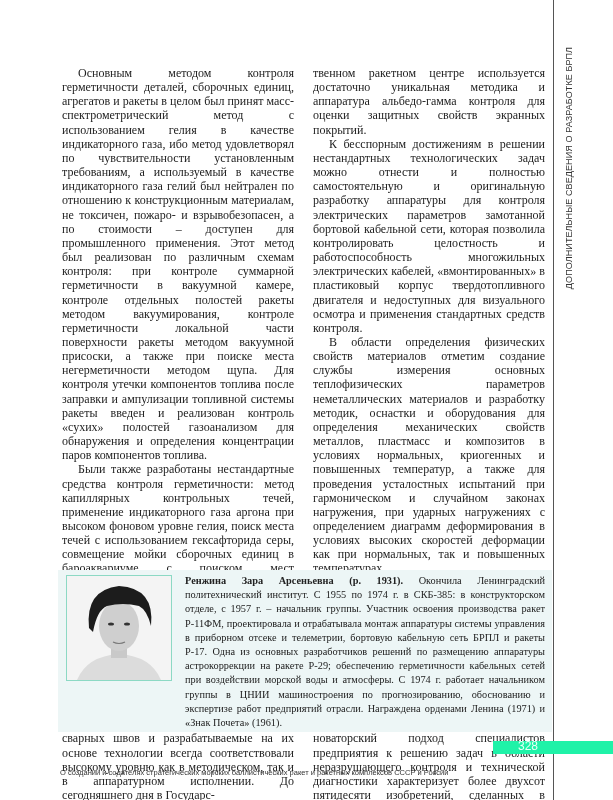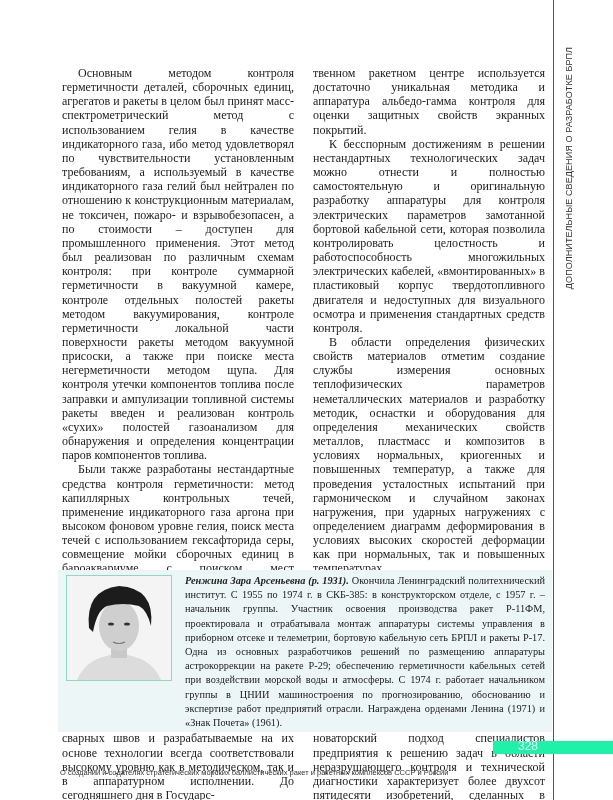--- a/index.html
+++ b/index.html
@@ -30,21 +30,21 @@
     background:#edf6f6;
   }
   .photo {
     position:absolute; left:66px; top:575px; width:104px; height:104px;
     border:1px solid #8cd9c4; background:#f6f6f6; overflow:hidden;
   }
   .bio-text {
     position:absolute; left:185px; top:574px; width:360px;
     font-size:10.3px; line-height:14.2px; text-align:justify;
   }
-  .bio-text .name { font-style:italic; font-weight:bold; }
+  .bio-text .name { font-weight:bold; }
   .footer-text {
     position:absolute; left:60px; top:744px;
     font-family:"Liberation Sans", "DejaVu Sans", sans-serif; font-size:7.5px; color:#333;
     white-space:nowrap;
     margin-top:24px;
   }
   .page-bar {
     position:absolute; left:493px; top:741px; width:120px; height:13px; background:#1ff2a8;
   }
   .page-num {

